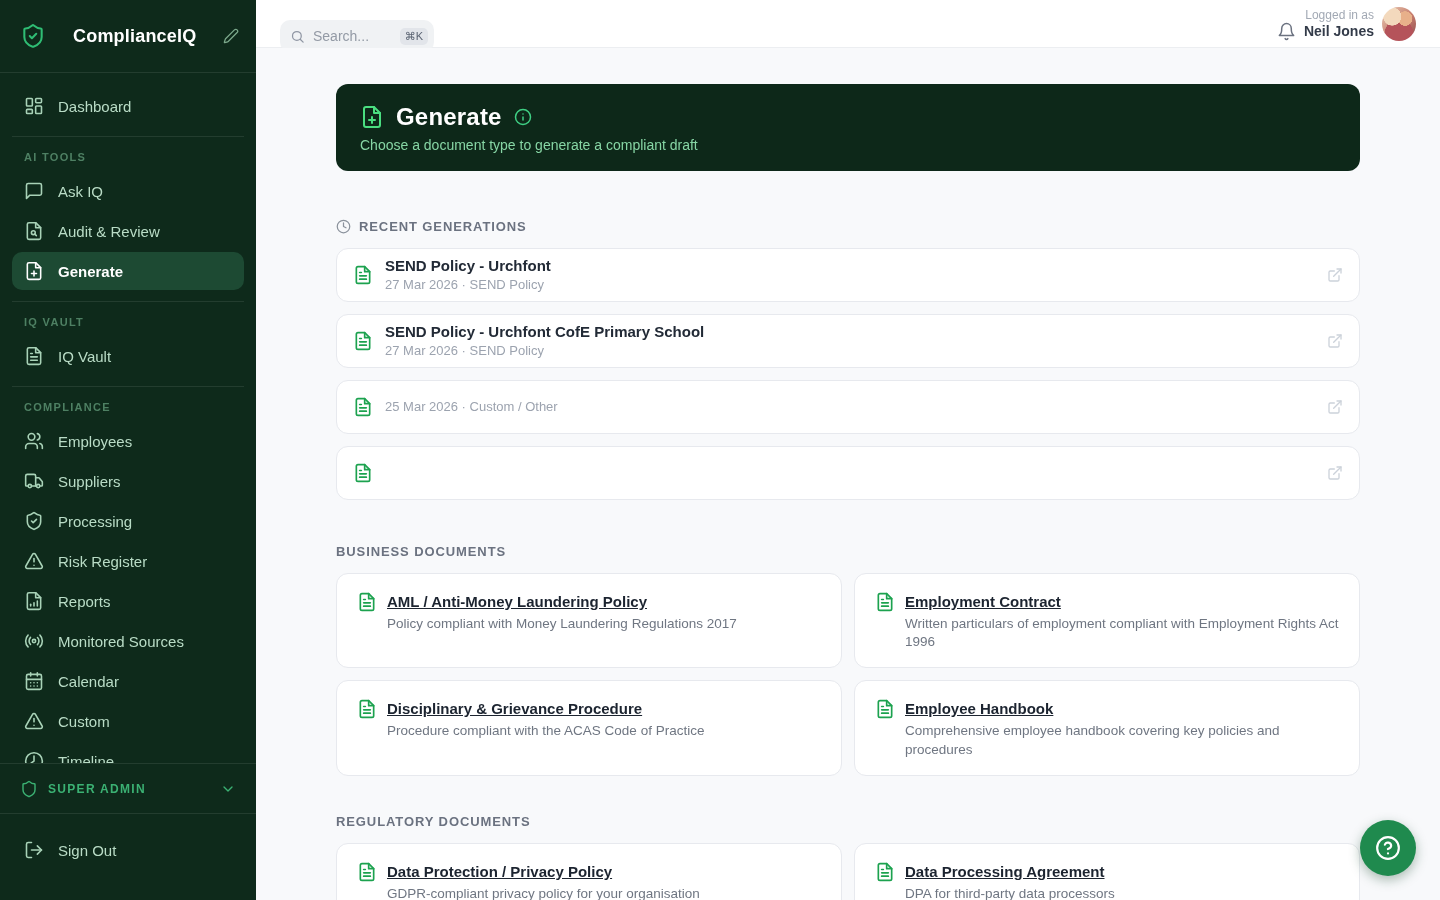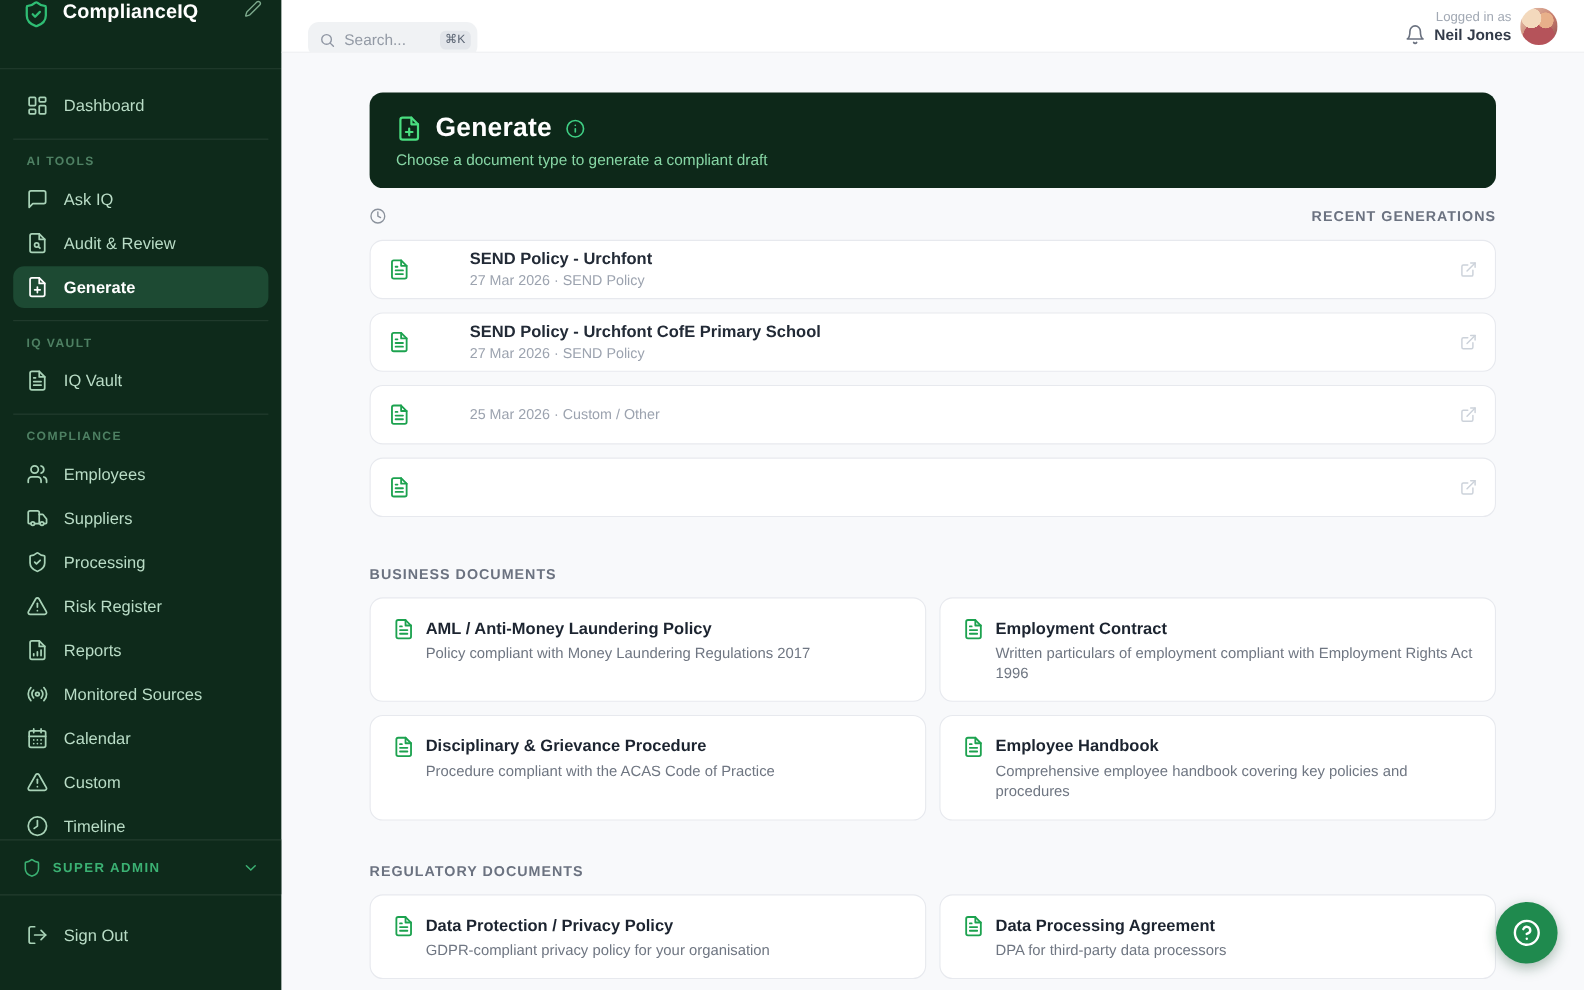--- a/index.html
+++ b/index.html
@@ -2,21 +2,21 @@
 <html><head>
 <meta charset="utf-8">
 <style>
   * { box-sizing: border-box; margin: 0; padding: 0; }
   html, body { width: 1440px; height: 900px; overflow: hidden; }
   body { font-family: "Liberation Sans", sans-serif; background: #f8f9fb; }
   .screen { width: 1440px; height: 900px; display: flex; overflow: hidden; position: relative; }
 
   
   .sidebar { width: 256px; min-width: 256px; height: 900px; background: #0e2a1b; color: #b9dcc6; display: flex; flex-direction: column; }
-  .logo-row { height: 63px; display: flex; align-items: flex-start; gap: 11px; padding: 0 18px 0 20px; border-bottom: 1px solid rgba(255,255,255,.09); flex: 0 0 auto; }
+  .logo-row { height: 73px; display: flex; align-items: center; gap: 27px; padding: 0 18px 0 20px; border-bottom: 1px solid rgba(255,255,255,.09); flex: 0 0 auto; }
   .logo-shield { color: #2fbd74; display: flex; }
   .logo-name { color: #ffffff; font-size: 18px; font-weight: bold; letter-spacing: .2px; }
   .logo-edit { margin-left: auto; color: #7ca98c; display: flex; cursor: pointer; }
   .nav { flex: 1 1 auto; min-height: 0; overflow: hidden; padding-top: 14px; }
   .nav-item { height: 38px; margin: 0 12px 2px; padding: 0 12px; border-radius: 10px; display: flex; align-items: center; gap: 14px; font-size: 15px; color: #b9dcc6; cursor: pointer; }
   .nav-item .nicon { display: flex; color: #a8d2b7; }
   .nav-item.active { background: #1d4a33; color: #ffffff; font-weight: bold; }
   .nav-item.active .nicon { color: #ffffff; }
   .nav-divider { height: 1px; background: rgba(255,255,255,.09); margin: 11px 12px; }
   .nav-label { padding: 0 24px; margin: 14px 0 9px; font-size: 11px; font-weight: bold; letter-spacing: 1.3px; color: #4e8063; }
@@ -51,37 +51,37 @@
 
   .banner { background: #0d2819; border-radius: 12px; padding: 19px 24px 18px; }
   .banner-title-row { display: flex; align-items: center; gap: 12px; }
   .banner-doc { color: #4ade80; display: flex; }
   .banner-title { color: #ffffff; font-size: 24px; font-weight: bold; letter-spacing: .2px; }
   .banner-info { color: #3fcf84; display: flex; cursor: pointer; }
   .banner-sub { color: #87d6a5; font-size: 14px; margin-top: 6px; }
 
   .sec-header { display: flex; align-items: center; gap: 8px; font-size: 13px; font-weight: bold; letter-spacing: .9px; color: #6b7280; }
   .sec-header .h-icon { display: flex; color: #8b929c; }
-  .recent-header { margin-top: 18px; justify-content: space-between; }
+  .recent-header { margin-top: 48px; }
 
   .recent-list { margin-top: 14px; display: flex; flex-direction: column; gap: 12px; }
   .recent-card { background: #ffffff; border: 1px solid #e7e9ee; border-radius: 12px; height: 54px; display: flex; align-items: center; gap: 12px; padding: 0 16px 0 16px; cursor: pointer; }
   .doc-icon { color: #1ca24f; display: flex; flex: 0 0 auto; }
-  .recent-text { line-height: 1.3; margin-left: 42px; }
+  .recent-text { line-height: 1.3; }
   .recent-title { font-size: 15px; font-weight: bold; color: #222a36; }
   .recent-meta { font-size: 13px; color: #9ca3af; margin-top: 1px; }
   .open-icon { margin-left: auto; color: #ccd2da; display: flex; cursor: pointer; }
 
   .docs-header-1 { margin-top: 44px; text-align: right; }
   .docs-header-2 { margin-top: 38px; }
   .cards-grid { margin-top: 14px; display: grid; grid-template-columns: 1fr 1fr; gap: 12px; }
   .type-card { background: #ffffff; border: 1px solid #e7e9ee; border-radius: 12px; padding: 17px 20px 16px; cursor: pointer; }
   .card-head { display: flex; align-items: flex-start; gap: 10px; }
   .card-head .doc-icon { margin-top: 1px; }
-  .card-title { font-size: 15px; font-weight: bold; color: #1c2430; line-height: 1.4; }
+  .card-title { font-size: 15px; font-weight: bold; color: #1c2430; line-height: 1.4; text-decoration: underline; }
   .card-desc { margin-left: 30px; margin-top: 3px; font-size: 13.5px; color: #6f7682; line-height: 1.35; }
 
   .help-fab { position: absolute; right: 24px; bottom: 24px; width: 56px; height: 56px; border-radius: 50%; background: #1f8a4e; color: #ffffff; display: flex; align-items: center; justify-content: center; box-shadow: 0 4px 12px rgba(20,70,40,.35); cursor: pointer; border: none; }
 
   svg { display: block; }
 </style>
 </head>
 <body>
 
 <div class="screen">

